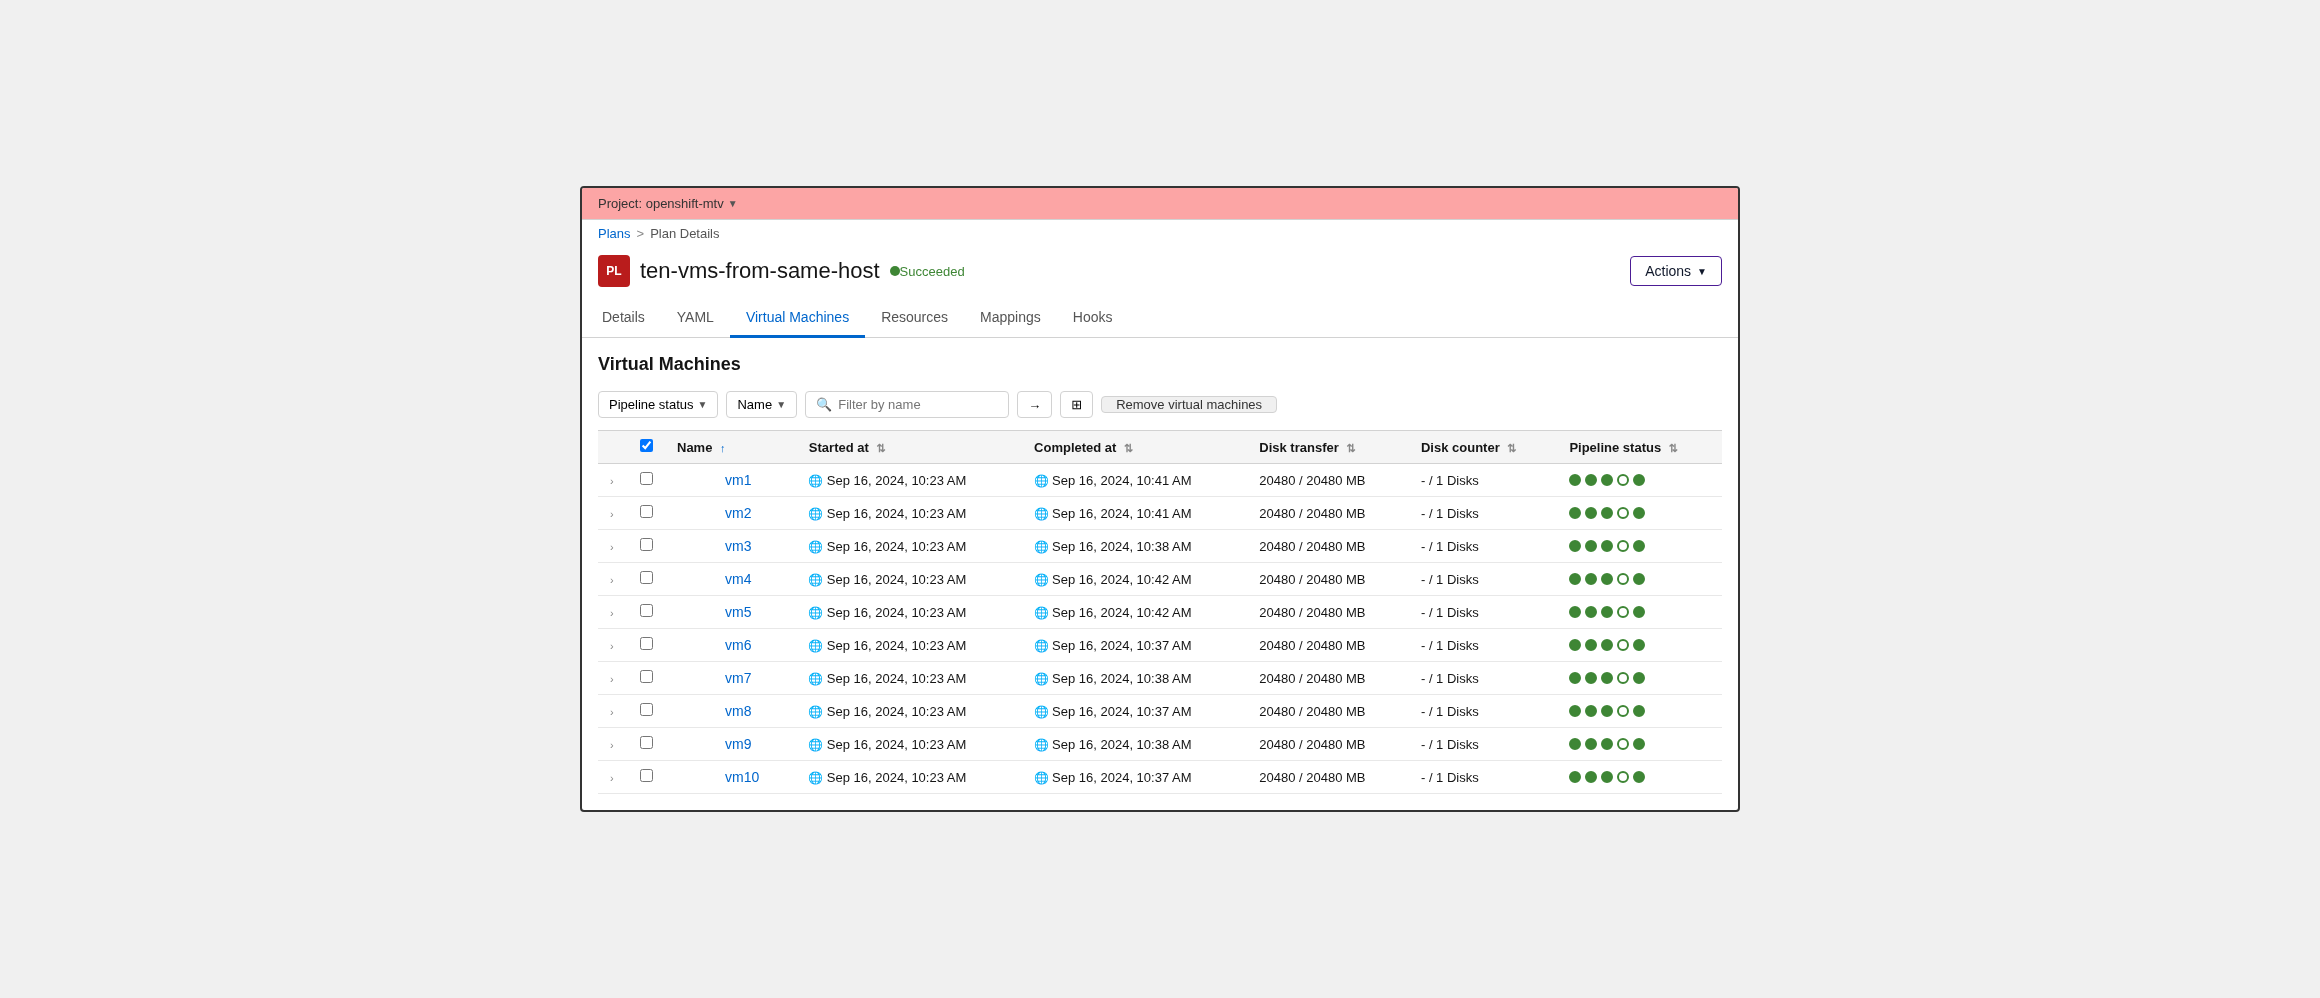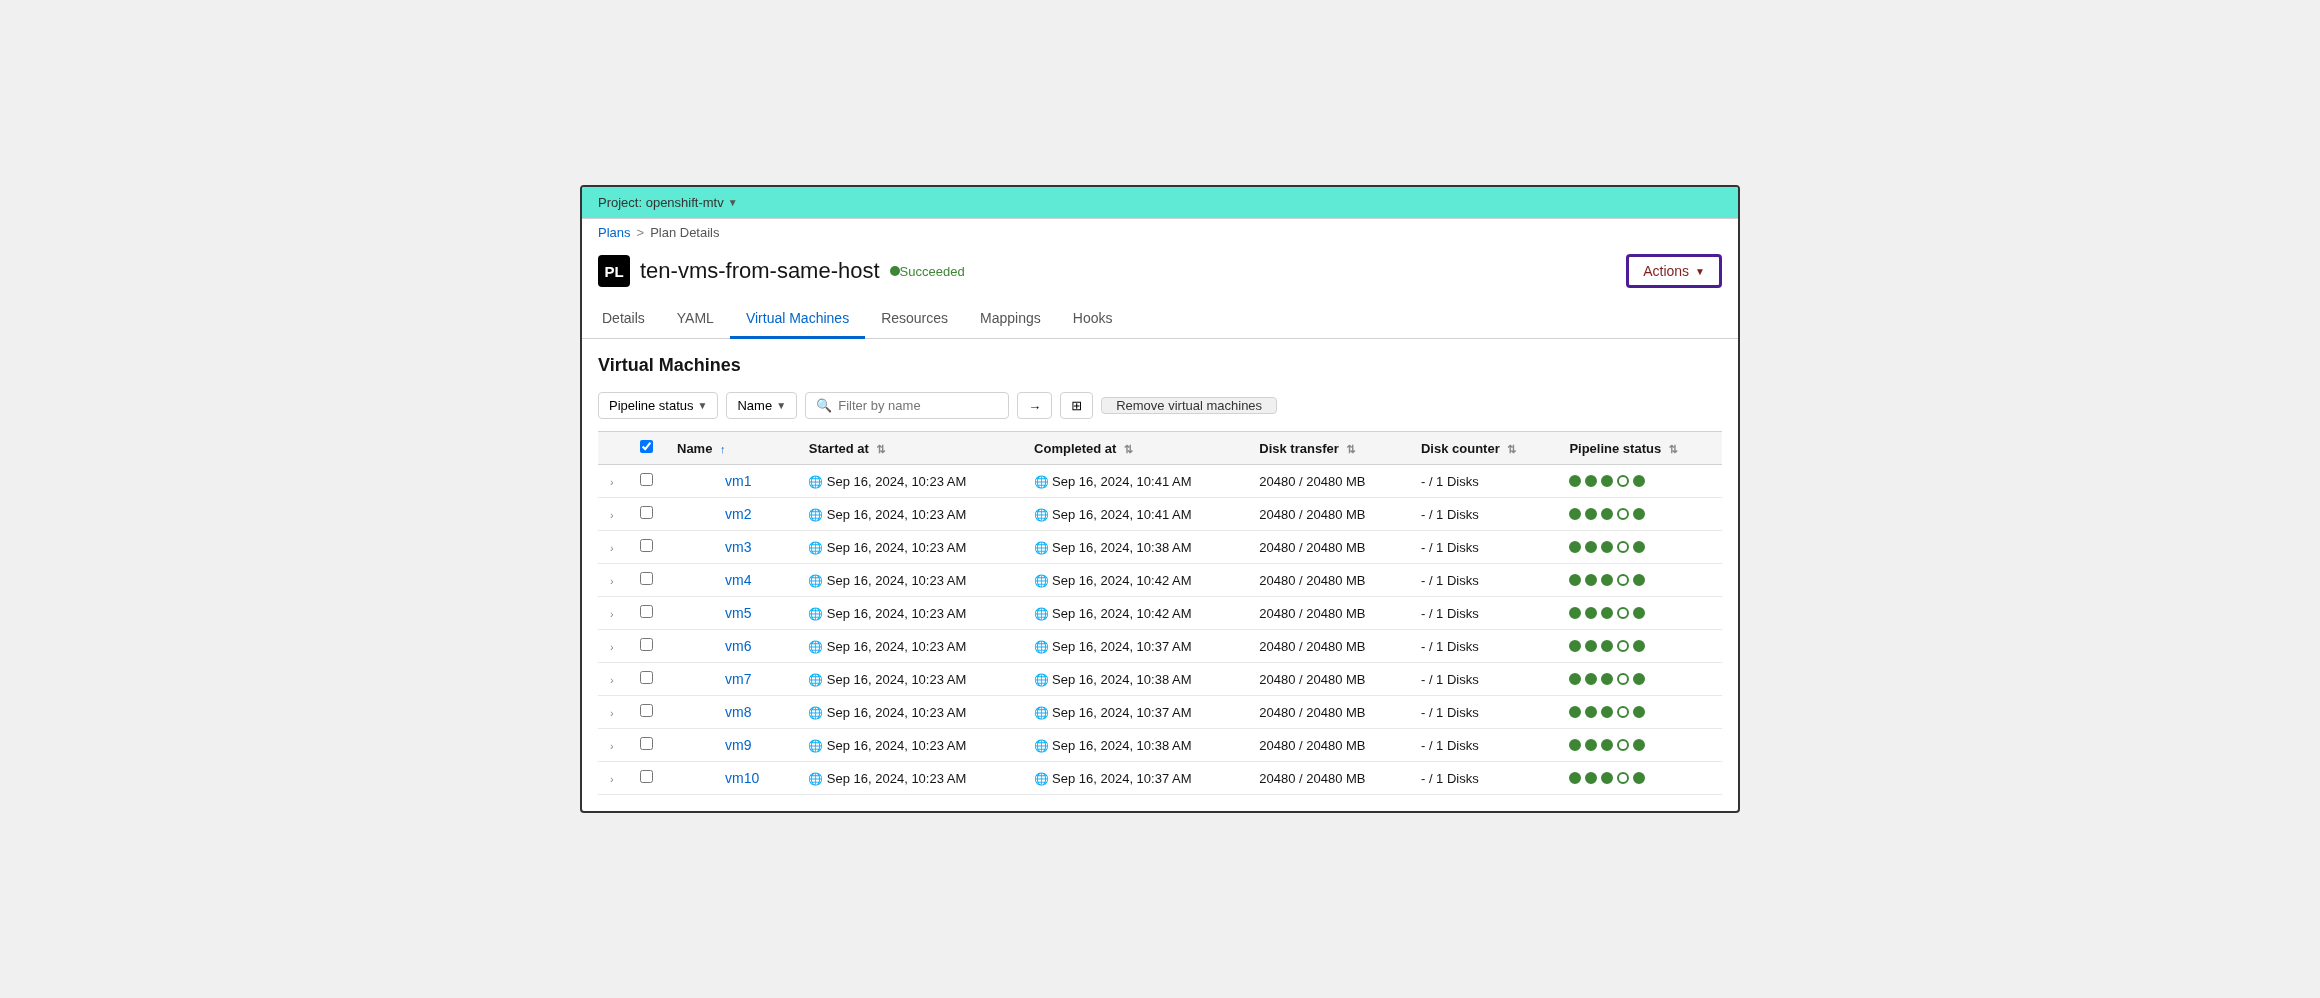--- a/index.html
+++ b/index.html
@@ -19,21 +19,21 @@
       border-radius: 4px;
       width: 1160px;
       min-height: 499px;
       overflow: hidden;
     }
     .top-bar {
       display: flex;
       align-items: center;
       padding: 8px 16px;
       border-bottom: 1px solid #d2d2d2;
-      background: #5eead4;
+      background: #fca5a5;
     }
     .project-label {
       font-size: 13px;
       color: #333;
       display: flex;
       align-items: center;
       gap: 4px;
       cursor: pointer;
     }
     .project-label .chevron {
@@ -60,23 +60,23 @@
       align-items: center;
       justify-content: space-between;
       padding: 8px 16px 12px;
     }
     .page-title-row {
       display: flex;
       align-items: center;
       gap: 10px;
     }
     .pl-badge {
-      background: #000000;
+      background: #b91c1c;
       color: #fff;
-      font-size: 15px;
+      font-size: 12px;
       font-weight: bold;
       width: 32px;
       height: 32px;
       border-radius: 4px;
       display: flex;
       align-items: center;
       justify-content: center;
       flex-shrink: 0;
     }
     .page-title {
@@ -94,27 +94,27 @@
     .status-dot {
       width: 10px;
       height: 10px;
       border-radius: 50%;
       background: #3e8635;
     }
     .actions-btn {
       display: flex;
       align-items: center;
       gap: 6px;
-      border: 3px solid #4c1d95;
+      border: 1px solid #4c1d95;
       background: #fff;
       padding: 6px 14px;
       border-radius: 4px;
       cursor: pointer;
       font-size: 14px;
-      color: #7f1d1d;
+      color: #0f172a;
     }
     .actions-btn .chevron {
       font-size: 10px;
     }
     .tabs {
       display: flex;
       border-bottom: 1px solid #d2d2d2;
       padding: 0 4px;
     }
     .tab {

